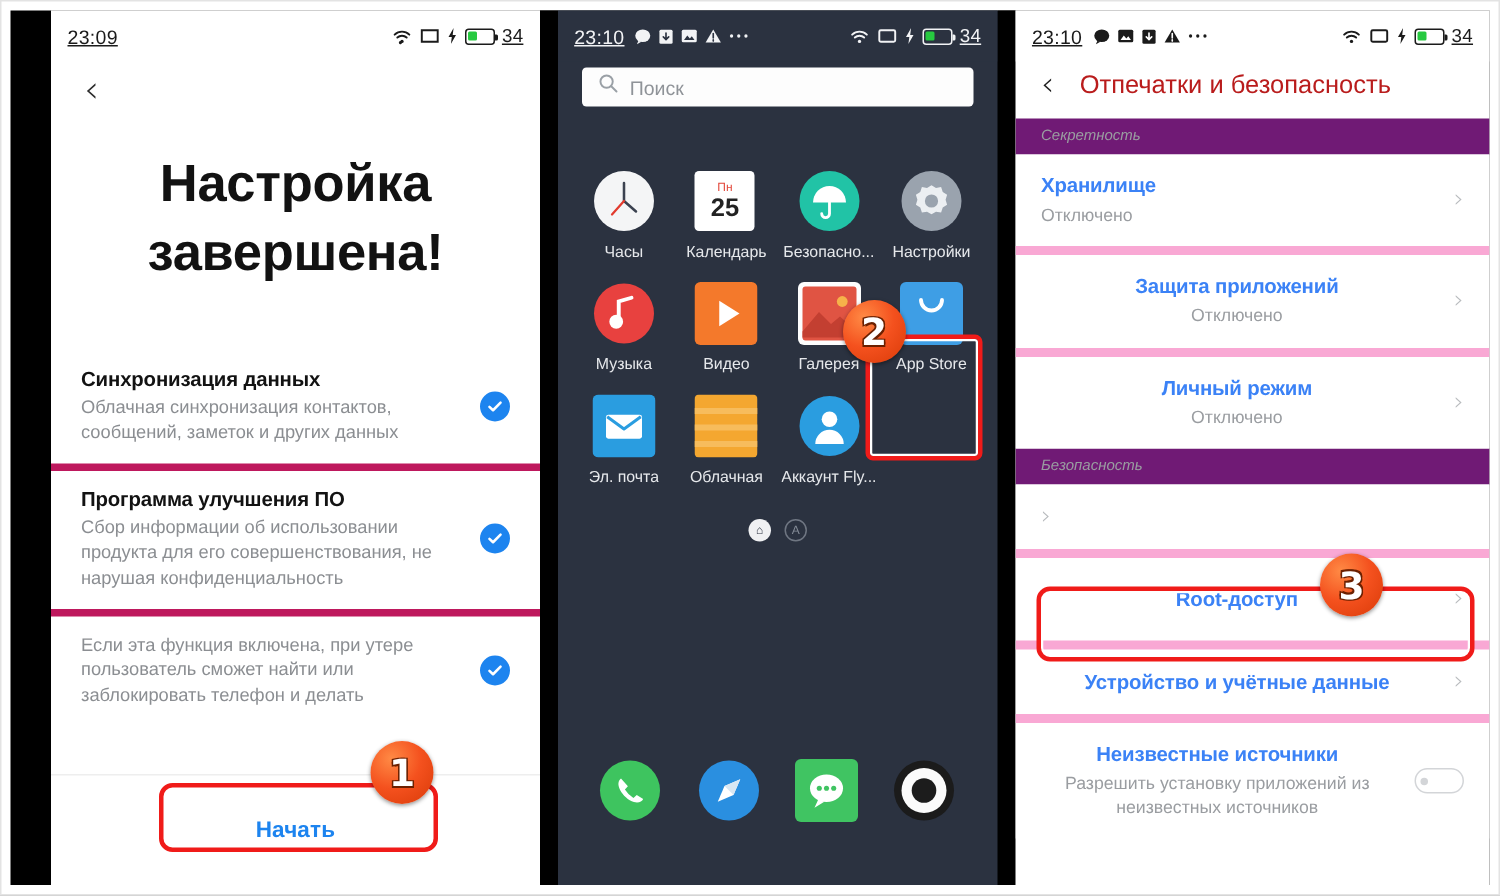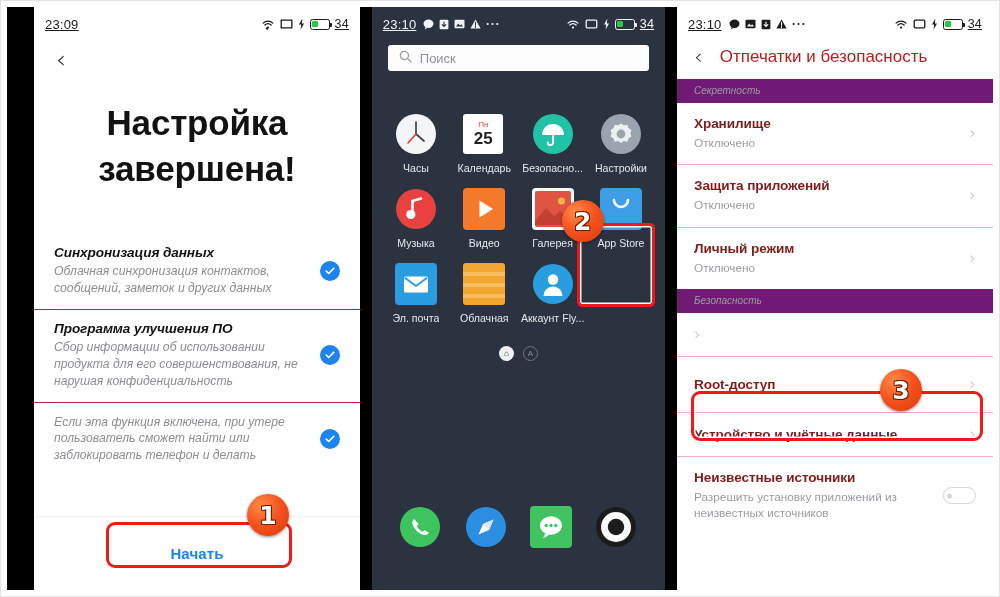--- a/index.html
+++ b/index.html
@@ -80,22 +80,22 @@
     line-height: 1.32;
     margin-top: 28px;
     letter-spacing: -.2px;
   }
   .p1-list { margin-top: 42px; }
   .p1-item {
     position: relative;
     padding: 11px 20px 12px 20px;
     display: flex; align-items: center;
   }
-  .p1-item + .p1-item { border-top: 1px solid #be185d; }
-  .p1-item-txt { flex: 1; padding-right: 14px; font-style: italic; }
+  .p1-item + .p1-item { border-top: 5px solid #be185d; }
+  .p1-item-txt { flex: 1; padding-right: 14px; }
   .p1-item-title {
     font-size: 13.6px; font-weight: bold; color: #121212;
     margin-bottom: 3px; letter-spacing: -.1px;
   }
   .p1-item-sub {
     font-size: 12.2px; color: #8b8e92; line-height: 1.38;
   }
   .p1-check {
     width: 20px; height: 20px; border-radius: 50%;
     background: #1d84ef; flex: 0 0 auto;
@@ -177,23 +177,23 @@
   .p3-title { font-size: 17px; font-weight: normal; color: #b91c1c; }
   .p3-sect {
     background: #701a75; padding: 6px 17px 7px 17px;
     font-size: 10px; color: #9a9da1; font-style: italic;
   }
   .p3-row {
     position: relative;
     padding: 13px 17px 13px 17px;
     display: flex; align-items: center; background: #fff;
   }
-  .p3-row + .p3-row { border-top: 1px solid #f9a8d4; }
+  .p3-row + .p3-row { border-top: 6px solid #f9a8d4; text-align: center; }
   .p3-row-txt { flex: 1; padding-right: 14px; }
-  .p3-row-title { font-size: 13.6px; font-weight: bold; color: #7f1d1d; letter-spacing: -.1px; }
+  .p3-row-title { font-size: 13.6px; font-weight: bold; color: #3b82f6; letter-spacing: -.1px; }
   .p3-row-sub { font-size: 11.8px; color: #9a9da1; margin-top: 4px; line-height: 1.38; }
   .chev { color: #b8bbbe; font-size: 17px; line-height: 1; font-family: "DejaVu Sans", sans-serif; font-weight: 300; }
   .toggle {
     width: 33px; height: 17px; border-radius: 9px;
     border: 1.3px solid #d3d5d8; background: #fff;
     position: relative; flex: 0 0 auto;
   }
   .toggle i {
     position: absolute; left: 3px; top: 50%; transform: translateY(-50%);
     width: 5px; height: 5px; border-radius: 50%; background: #d3d5d8; display: block;

